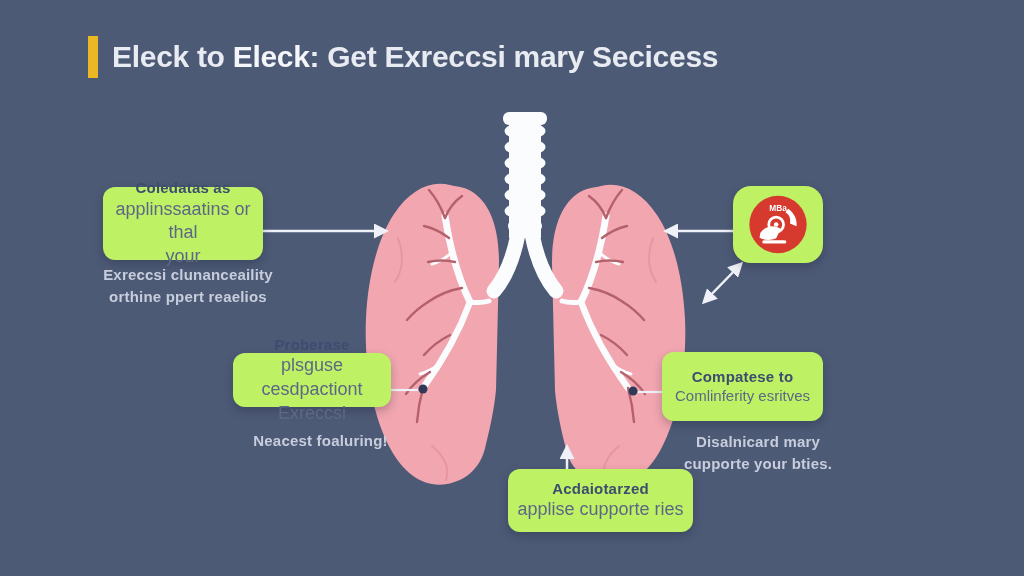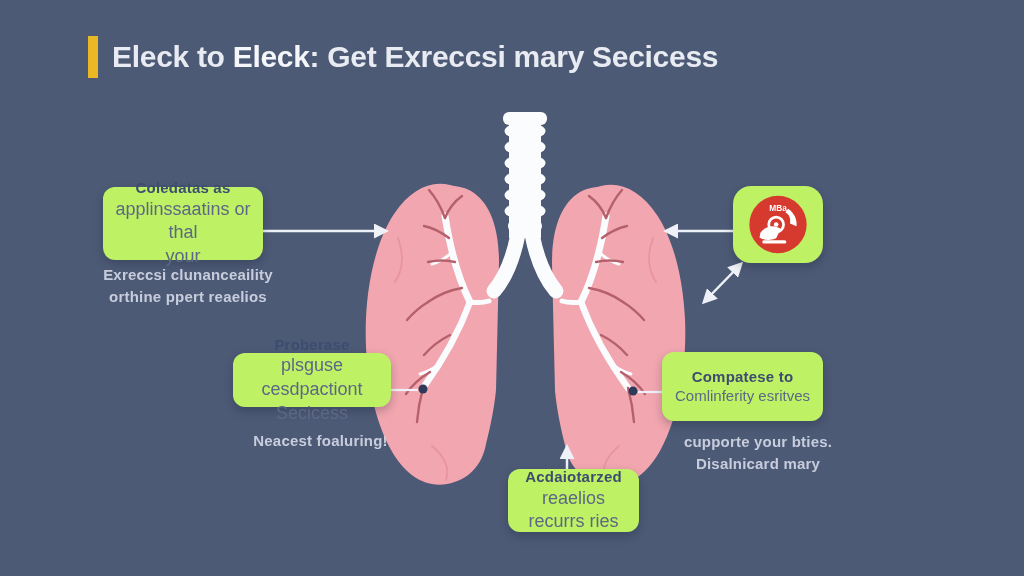--- a/index.html
+++ b/index.html
@@ -22,21 +22,21 @@
     box-shadow:0 4px 10px rgba(20,28,48,.28);
     display:flex;flex-direction:column;align-items:center;justify-content:center;
     text-align:center;padding:4px 8px;box-sizing:border-box;
   }
   .box-title{font-size:15px;font-weight:700;color:#3d4c6f;line-height:1.3;letter-spacing:.2px;}
   .box-line{font-size:18px;font-weight:500;color:#5c6886;line-height:1.32;}
   .box-topleft{left:103px;top:187px;width:160px;height:73px;}
   .box-midleft{left:233px;top:353px;width:158px;height:54px;}
   .box-right{left:662px;top:352px;width:161px;height:69px;}
   .box-right .box-line{font-size:15px;}
-  .box-bottom{left:508px;top:469px;width:131px;height:63px;}
+  .box-bottom{left:508px;top:469px;width:185px;height:63px;}
   .box-icon{left:733px;top:186px;width:90px;height:77px;border-radius:18px;padding:8px;}
   
   .caption{
     position:absolute;text-align:center;color:#c7cddc;font-weight:600;
     font-size:15px;line-height:1.45;letter-spacing:.2px;
   }
   .cap-topleft{left:82px;top:264px;width:212px;}
   .cap-midleft{left:213px;top:430px;width:215px;}
   .cap-right{left:648px;top:431px;width:220px;}
   
@@ -146,21 +146,21 @@
     <div class="box-line">your</div>
   </div>
   <div class="caption cap-topleft">
     <div>Exreccsi clunanceaility</div>
     <div>orthine ppert reaelios</div>
   </div>
 
   <div class="box box-midleft">
     <div class="box-title">Proberase</div>
     <div class="box-line">plsguse cesdpactiont</div>
-    <div class="box-line">Secicess</div>
+    <div class="box-line">Exreccsi</div>
   </div>
   <div class="caption cap-midleft">
     <div>Neacest foaluring!</div>
   </div>
 
   <div class="box box-icon">
     <svg width="66" height="66" viewBox="0 0 66 66" aria-hidden="true">
       <circle cx="33" cy="33" r="31" fill="#d6392e"></circle>
       <text x="33" y="18" text-anchor="middle" font-size="9" font-weight="bold" fill="#ffffff" font-family="Liberation Sans, sans-serif">MBa</text>
       <path d="M44,16 C51,21 54,28 53,35 L46,32 C47,26 45,22 41,20 Z" fill="#ffffff"></path>
@@ -169,22 +169,22 @@
       <path d="M14,42 C20,34 29,33 36,38 L31,48 C24,51 18,50 13,47 Z" fill="#ffffff"></path>
       <rect x="16" y="50" width="26" height="3.5" rx="1.7" fill="#ffffff"></rect>
     </svg>
   </div>
 
   <div class="box box-right">
     <div class="box-title">Compatese to</div>
     <div class="box-line">Comlinferity esritves</div>
   </div>
   <div class="caption cap-right">
+    <div>Disalnicard mary</div>
     <div>cupporte your bties.</div>
-    <div>Disalnicard mary</div>
   </div>
 
   <div class="box box-bottom">
     <div class="box-title">Acdaiotarzed</div>
-    <div class="box-line">reaelios recurrs ries</div>
+    <div class="box-line">applise cupporte ries</div>
   </div>
 
 </div>
 
 </body></html>

